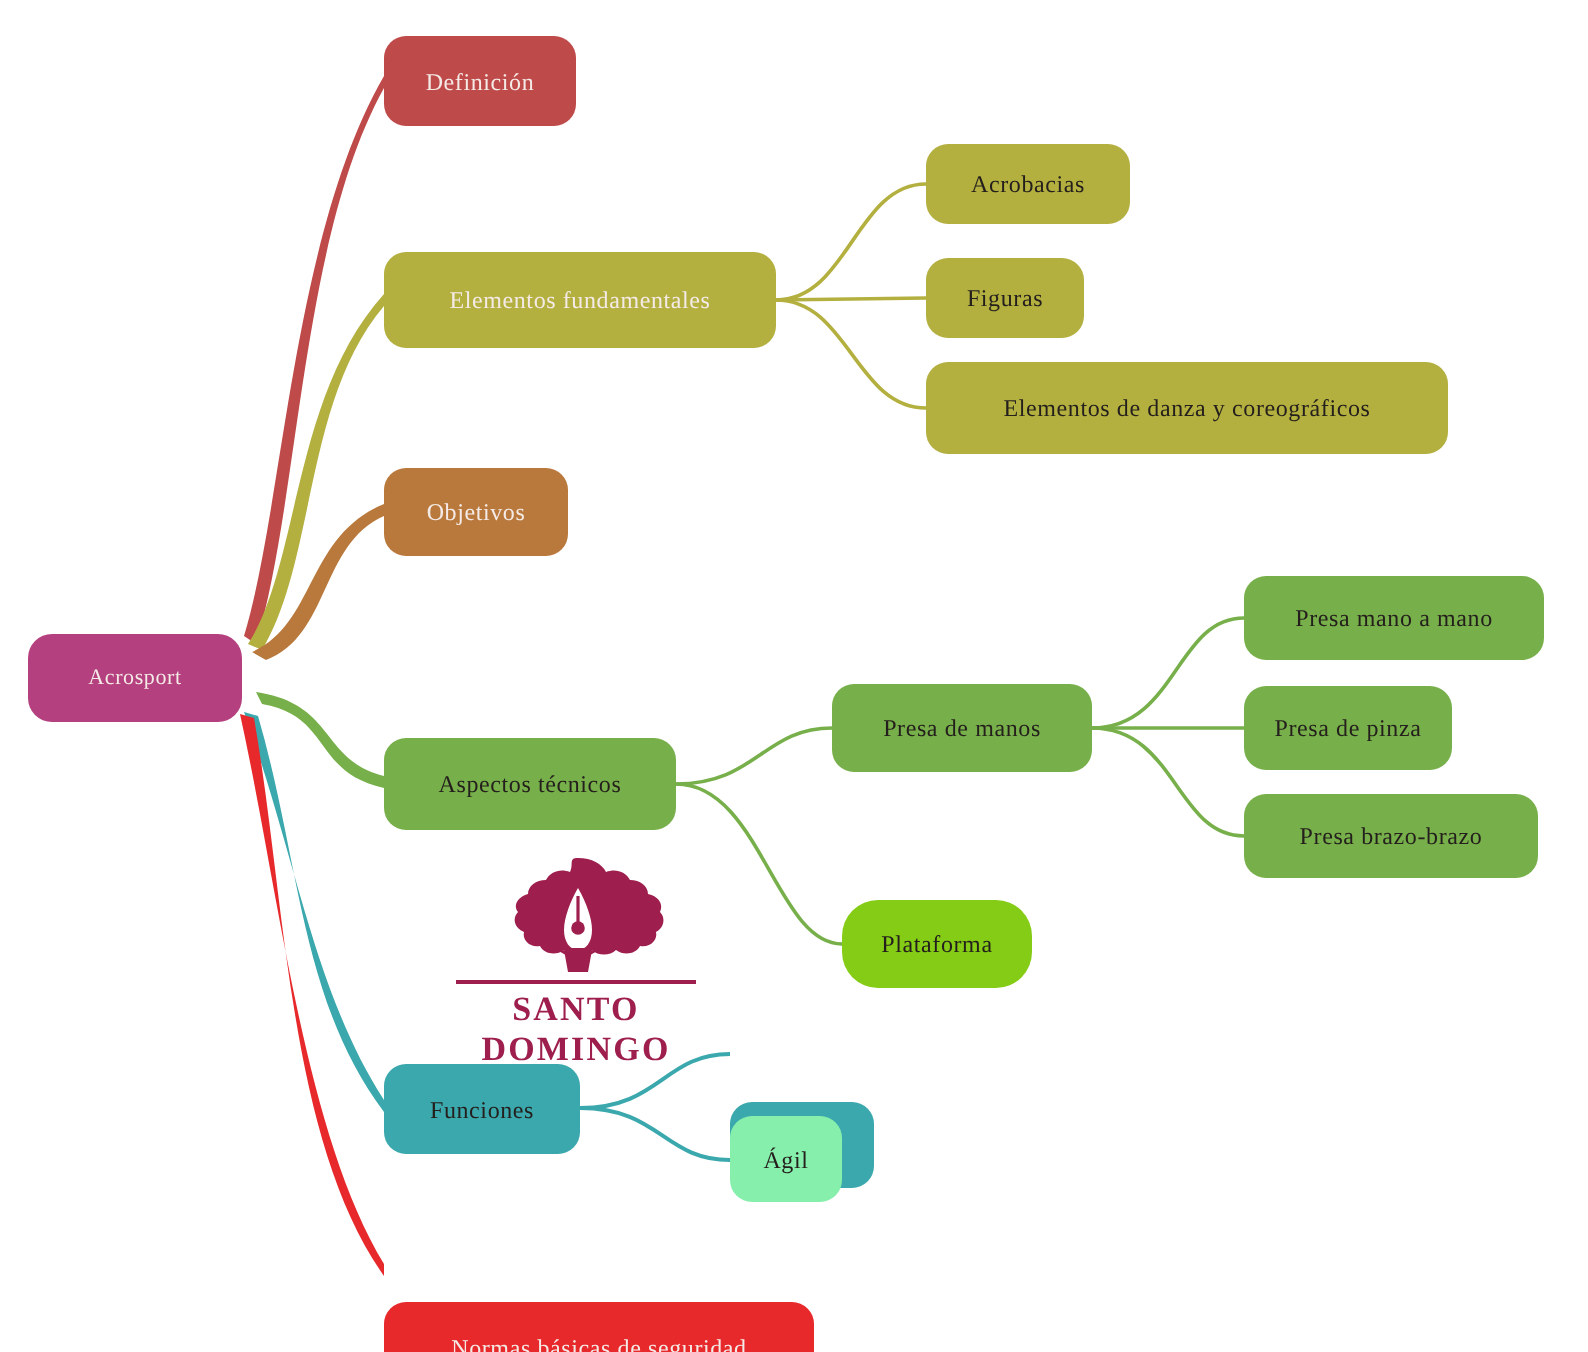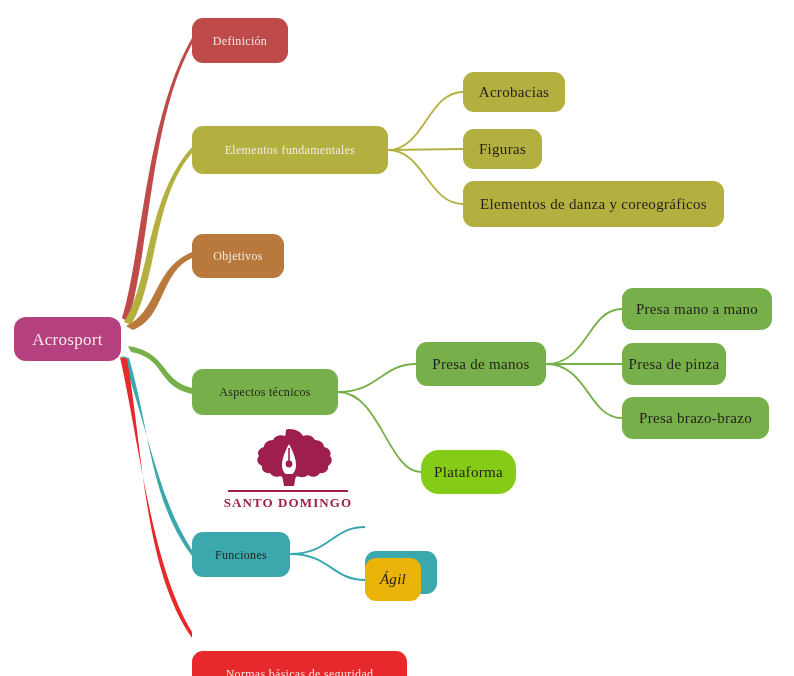--- a/index.html
+++ b/index.html
@@ -32,22 +32,22 @@
     align-items: center;
     justify-content: center;
     border-radius: 11px;
     font-family: "Liberation Serif", serif;
     letter-spacing: 0.3px;
     white-space: nowrap;
     text-align: center;
     line-height: 1;
   }
   .node.lvl1 { font-size: 12px; }
-  .node.lvl2 { font-size: 15px; }
-  .node.root { font-size: 17px; border-radius: 12px; }
+  .node.lvl2 { font-size: 12px; }
+  .node.root { font-size: 11px; border-radius: 12px; }
   .txt-light { color: #f4eae6; }
   .txt-dark  { color: #241f1c; }
 
   
   #logo {
     position: absolute;
     left: 222px;
     top: 428px;
     width: 132px;
     height: 82px;
@@ -68,21 +68,21 @@
     background: #9e1f4d;
   }
   #logo .logo-text {
     position: absolute;
     left: 0;
     top: 67px;
     width: 132px;
     text-align: center;
     font-family: "Liberation Serif", serif;
     font-weight: bold;
-    font-size: 13px;
+    font-size: 17px;
     letter-spacing: 1.1px;
     color: #9e1f4d;
   }
 </style>
 </head>
 <body>
 
 <div id="canvas">
 
   <svg id="edges" viewBox="0 0 794 676" width="794" height="676">
@@ -147,17 +147,17 @@
 
   <div class="node lvl1 txt-dark" style="left:192px;top:369px;width:146px;height:46px;background:#77b04a;">Aspectos técnicos</div>
   <div class="node lvl2 txt-dark" style="left:416px;top:342px;width:130px;height:44px;background:#77b04a;">Presa de manos</div>
   <div class="node lvl2 txt-dark" style="left:622px;top:288px;width:150px;height:42px;background:#77b04a;">Presa mano a mano</div>
   <div class="node lvl2 txt-dark" style="left:622px;top:343px;width:104px;height:42px;background:#77b04a;">Presa de pinza</div>
   <div class="node lvl2 txt-dark" style="left:622px;top:397px;width:147px;height:42px;background:#77b04a;">Presa brazo-brazo</div>
   <div class="node lvl2 txt-dark" style="left:421px;top:450px;width:95px;height:44px;background:#84cc16;border-radius:18px;">Plataforma</div>
 
   <div class="node lvl1 txt-dark" style="left:192px;top:532px;width:98px;height:45px;background:#3aa8ad;">Funciones</div>
   <div class="node lvl2 txt-dark" style="left:365px;top:505px;width:72px;height:43px;background:#3aa8ad;margin-top:46px;">Portor</div>
-  <div class="node lvl2 txt-dark" style="left:365px;top:558px;width:56px;height:43px;background:#eab308;font-style:italic;">Ágil</div>
+  <div class="node lvl2 txt-dark" style="left:365px;top:558px;width:56px;height:43px;background:#86efac;">Ágil</div>
 
   <div class="node lvl1 txt-light" style="left:192px;top:613px;width:215px;height:46px;background:#e8292c;margin-top:38px;">Normas básicas de seguridad</div>
 
 </div>
 
 </body></html>

